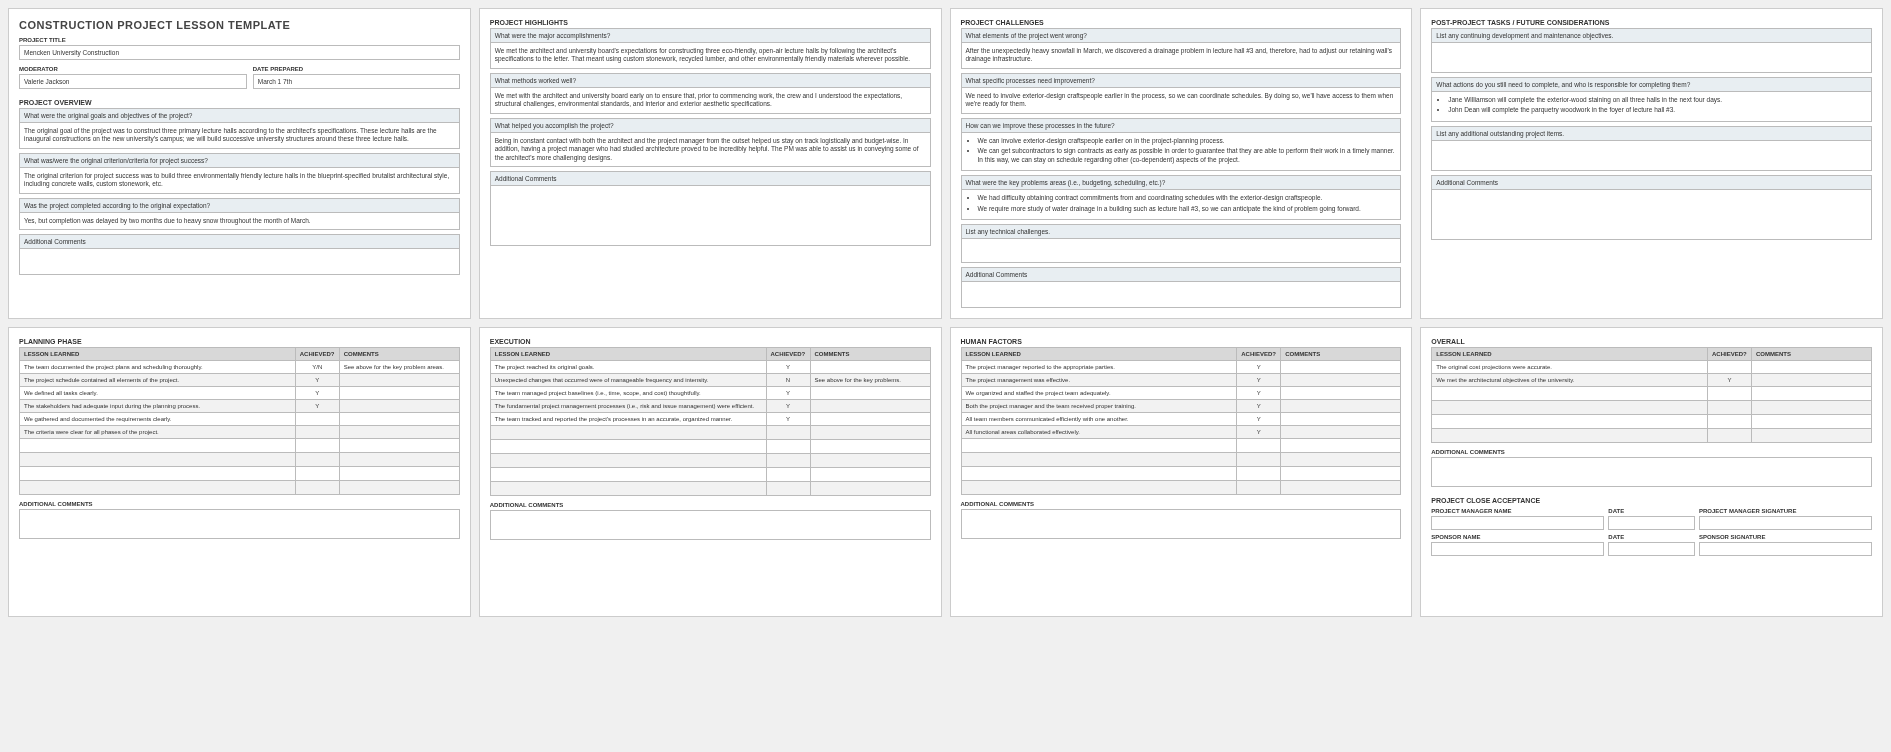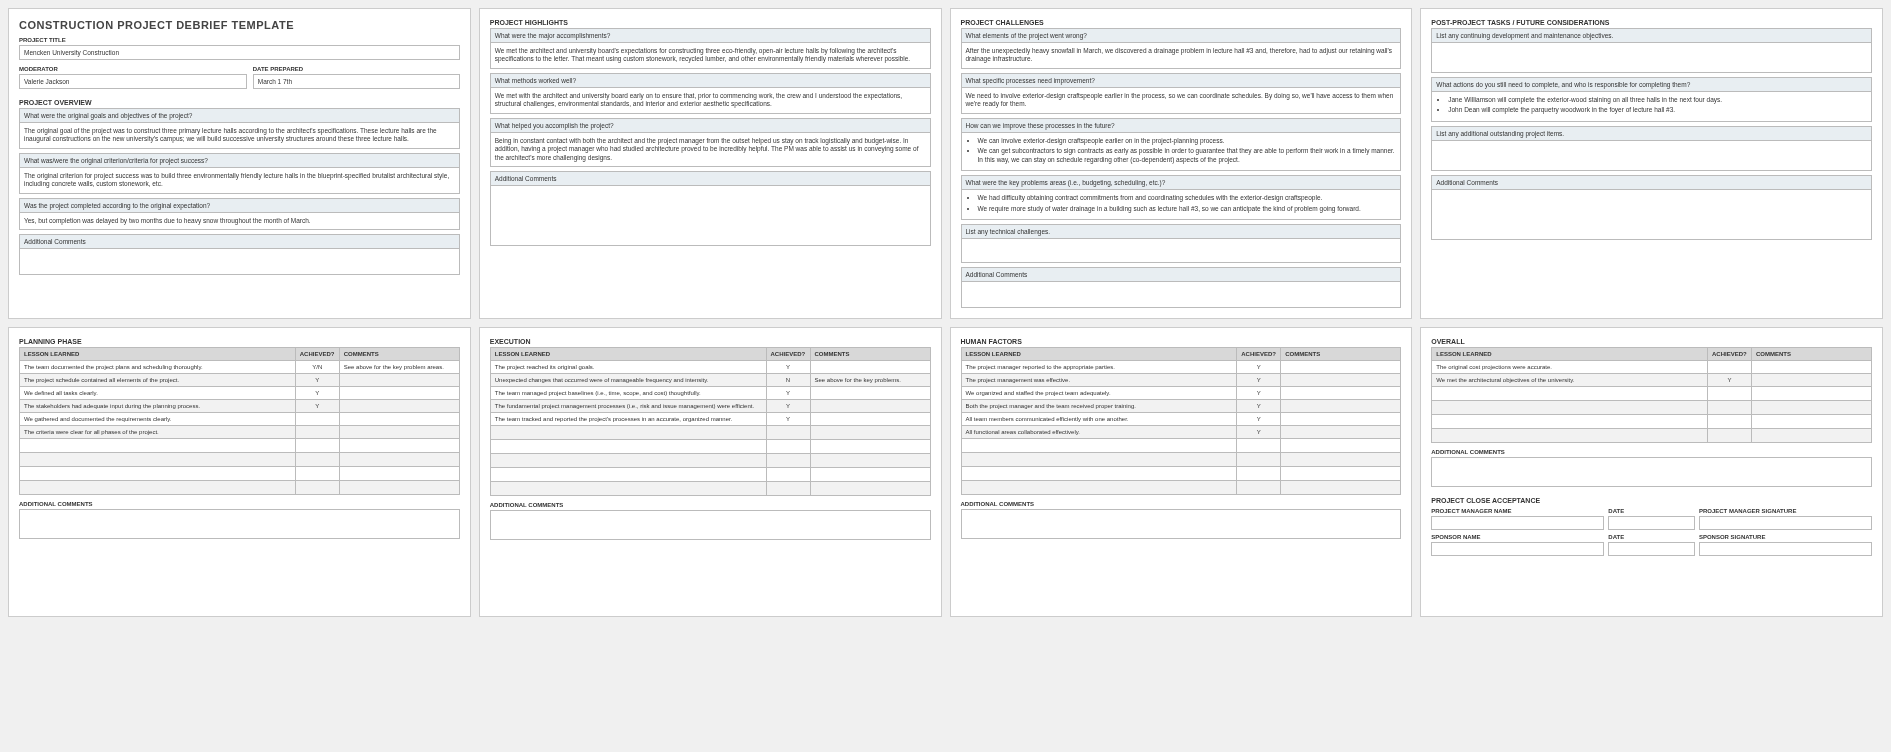--- a/index.html
+++ b/index.html
@@ -31,21 +31,21 @@
   .sig-row .label { margin-top: 0; }
   .sig-row .field { min-height: 14px; }
   .sig-row > div:nth-child(2) { flex: .5; }
 </style>
 </head>
 <body>
 
 <div class="pages">
 
   <div class="page">
-    <div class="title-main">CONSTRUCTION PROJECT DEBRIEF TEMPLATE</div>
+    <div class="title-main">CONSTRUCTION PROJECT LESSON TEMPLATE</div>
     <div class="label">PROJECT TITLE</div>
     <div class="field">Mencken University Construction</div>
     <div class="f-row">
       <div>
         <div class="label">MODERATOR</div>
         <div class="field">Valerie Jackson</div>
       </div>
       <div>
         <div class="label">DATE PREPARED</div>
         <div class="field">March 1 7th</div>

